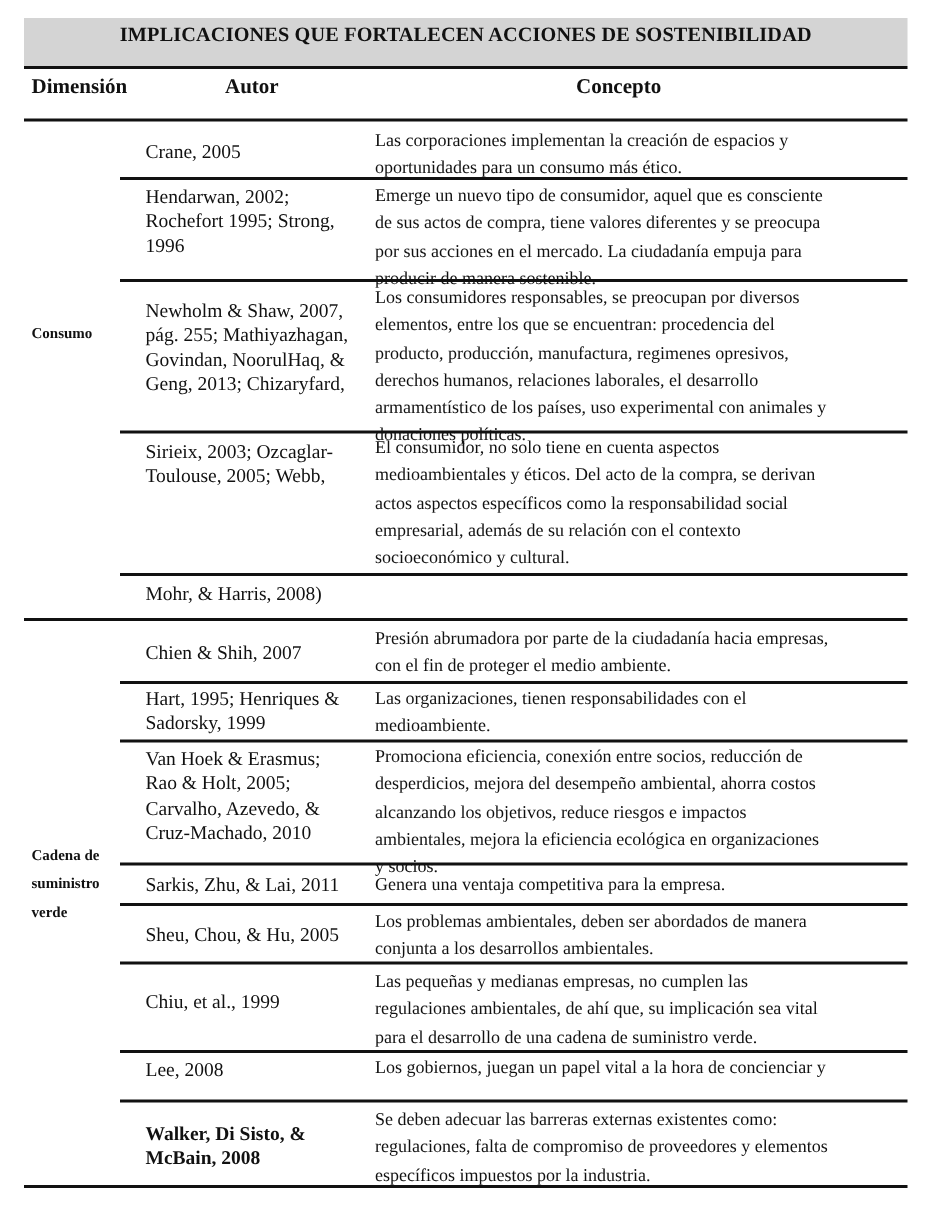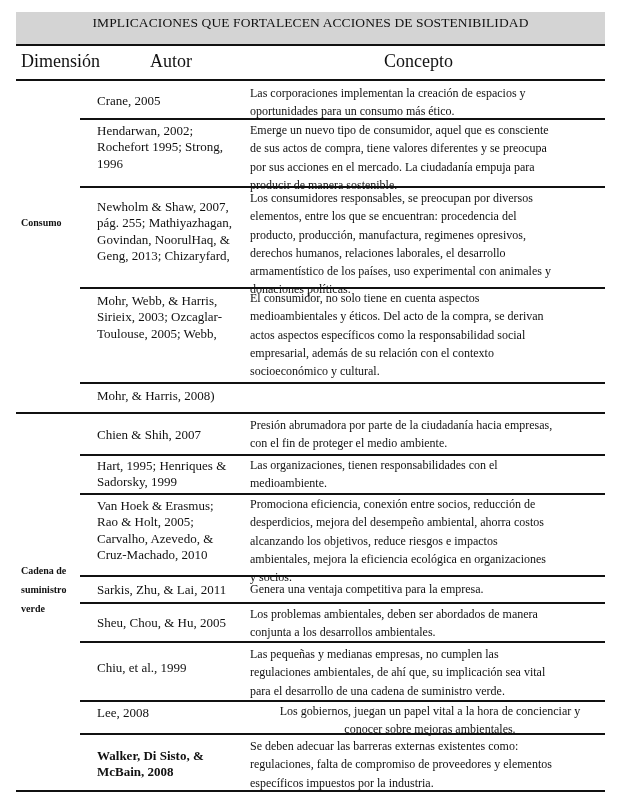--- a/index.html
+++ b/index.html
@@ -1,22 +1,22 @@
 <!DOCTYPE html>
 <html><head>
   <meta charset="utf-8">
   <style>
     html, body { margin: 0; padding: 0; background: #ffffff; }
     body { width: 629px; height: 809px; position: relative; overflow: hidden;
            font-family: "Liberation Serif", serif; color: #111; }
     .abs { position: absolute; }
     .title-band { left: 16px; top: 12px; width: 589px; height: 32px; background: #d4d4d4; }
-    .title-text { left: 16px; top: 15px; width: 589px; text-align: center; font-weight: normal; font-size: 13.5px; letter-spacing: 0.1px; }
+    .title-text { left: 16px; top: 15px; width: 589px; text-align: center; font-weight: bold; font-size: 13.5px; letter-spacing: 0.1px; }
     .hline { height: 1.5px; background: #111; }
-    .hdr { font-weight: normal; font-size: 18px; }
+    .hdr { font-weight: bold; font-size: 14px; }
     .cell { font-size: 13px; line-height: 16.3px; }
     .concept { font-size: 12px; line-height: 18.3px; }
     .dim { font-weight: bold; font-size: 10px; line-height: 19px; }
   </style>
 </head>
 <body>
 
 <div>
   <div class="abs title-band"></div>
   <div class="abs title-text">IMPLICACIONES QUE FORTALECEN ACCIONES DE SOSTENIBILIDAD</div>
@@ -60,21 +60,20 @@
       <div class="abs concept" style="left: 250px; top: 189px; width: 360px;">
         <div>Los consumidores responsables, se preocupan por diversos</div>
         <div>elementos, entre los que se encuentran: procedencia del</div>
         <div>producto, producción, manufactura, regimenes opresivos,</div>
         <div>derechos humanos, relaciones laborales, el desarrollo</div>
         <div>armamentístico de los países, uso experimental con animales y</div>
         <div>donaciones políticas.</div>
       </div>
       <div class="abs hline" style="left: 80px; top: 287px; width: 525px;"></div>
       <div class="abs cell" style="left: 97px; top: 293px; width: 150px;">
-        <div>Mohr, Webb, &amp; Harris,</div>
         <div>Sirieix, 2003; Ozcaglar-</div>
         <div>Toulouse, 2005; Webb,</div>
       </div>
       <div class="abs concept" style="left: 250px; top: 289px; width: 360px;">
         <div>El consumidor, no solo tiene en cuenta aspectos</div>
         <div>medioambientales y éticos. Del acto de la compra, se derivan</div>
         <div>actos aspectos específicos como la responsabilidad social</div>
         <div>empresarial, además de su relación con el contexto</div>
         <div>socioeconómico y cultural.</div>
       </div>
@@ -139,23 +138,22 @@
       </div>
       <div class="abs concept" style="left: 250px; top: 645px; width: 360px;">
         <div>Las pequeñas y medianas empresas, no cumplen las</div>
         <div>regulaciones ambientales, de ahí que, su implicación sea vital</div>
         <div>para el desarrollo de una cadena de suministro verde.</div>
       </div>
       <div class="abs hline" style="left: 80px; top: 700px; width: 525px;"></div>
       <div class="abs cell" style="left: 97px; top: 705px; width: 150px;">
         <div>Lee, 2008</div>
       </div>
-      <div class="abs concept" style="left: 250px; top: 702px; width: 360px; text-align: center;">
+      <div class="abs concept" style="left: 250px; top: 702px; width: 360px;">
         <div>Los gobiernos, juegan un papel vital a la hora de concienciar y</div>
-        <div>conocer sobre mejoras ambientales.</div>
       </div>
       <div class="abs hline" style="left: 80px; top: 733px; width: 525px;"></div>
       <div class="abs cell" style="left: 97px; top: 748px; width: 150px; font-weight: bold;">
         <div>Walker, Di Sisto, &amp;</div>
         <div>McBain, 2008</div>
       </div>
       <div class="abs concept" style="left: 250px; top: 737px; width: 360px;">
         <div>Se deben adecuar las barreras externas existentes como:</div>
         <div>regulaciones, falta de compromiso de proveedores y elementos</div>
         <div>específicos impuestos por la industria.</div>

